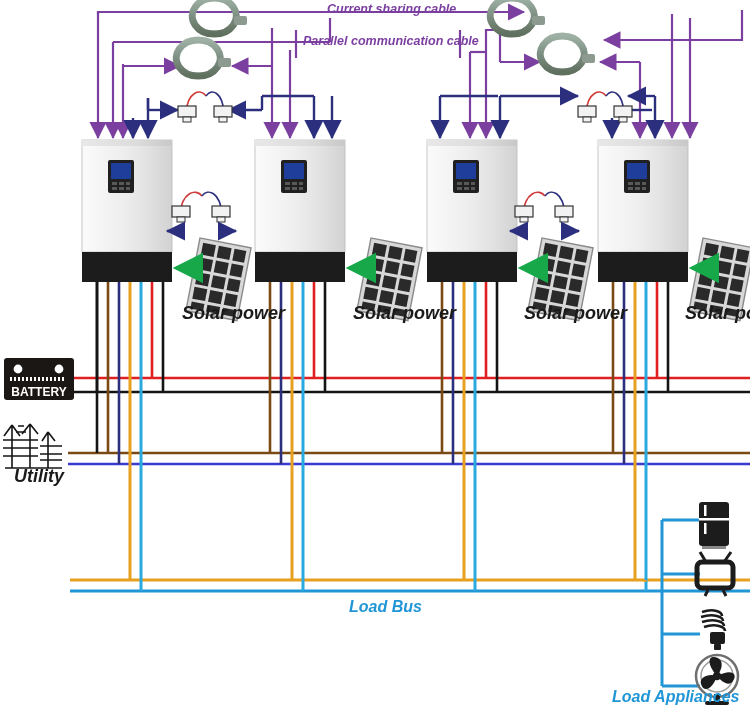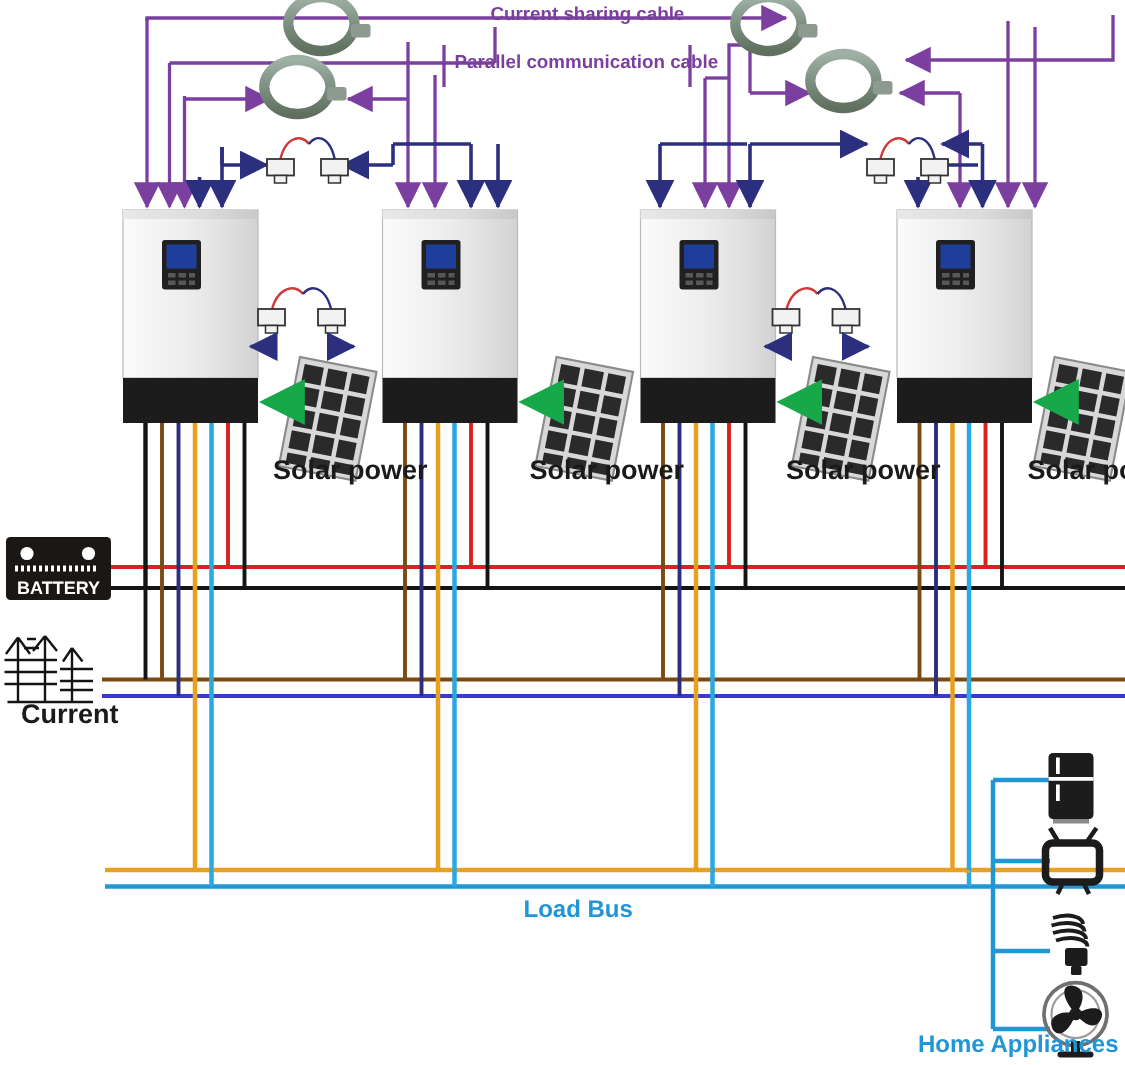--- a/index.html
+++ b/index.html
@@ -1,19 +1,19 @@
 <!DOCTYPE html>
 <html><head>
 <meta charset="utf-8">
 <style>
   html,body{margin:0;padding:0;background:#ffffff;}
   body{width:750px;height:710px;overflow:hidden;font-family:"Liberation Sans",sans-serif;}
   #stage{position:relative;width:750px;height:710px;background:#fff;}
   svg.layer{position:absolute;left:0;top:0;width:750px;height:710px;}
-  .lbl{position:absolute;font-family:"Liberation Sans",sans-serif;font-weight:bold;white-space:nowrap;}
+  .lbl{position:absolute;font-family:"Liberation Sans",sans-serif;font-weight:bold;white-space:nowrap;font-style:italic;}
   .lbl-purple{color:#7b3fa0;font-size:12.5px;}
   .lbl-blue{color:#2196d6;font-size:16px;}
   .lbl-dark{color:#1a1a1a;font-size:18px;}
 </style>
 </head>
 <body>
 
 <div id="stage">
 
   <svg class="layer" viewBox="0 0 750 710">
@@ -466,22 +466,22 @@
       <rect x="705" y="701" width="24" height="4" rx="2" fill="#1c1c1c"></rect>
     </g>
   </svg>
 
   <div class="lbl lbl-purple" style="left:327px;top:2px;">Current sharing cable</div>
 
   <div class="lbl lbl-purple" style="left:303px;top:34px;">Parallel communication cable</div>
 
   <div class="lbl lbl-blue" style="left:349px;top:598px;">Load Bus</div>
 
-  <div class="lbl lbl-blue" style="left:612px;top:688px;">Home Appliances</div>
-
-  <div class="lbl lbl-dark" style="left:14px;top:466px;">Current</div>
+  <div class="lbl lbl-blue" style="left:612px;top:688px;">Load Appliances</div>
+
+  <div class="lbl lbl-dark" style="left:14px;top:466px;">Utility</div>
 
   <div class="lbl lbl-dark" style="left:182px;top:303px;">Solar power</div>
   <div class="lbl lbl-dark" style="left:353px;top:303px;">Solar power</div>
   <div class="lbl lbl-dark" style="left:524px;top:303px;">Solar power</div>
   <div class="lbl lbl-dark" style="left:685px;top:303px;">Solar power</div>
 
 </div>
 
 </body></html>

